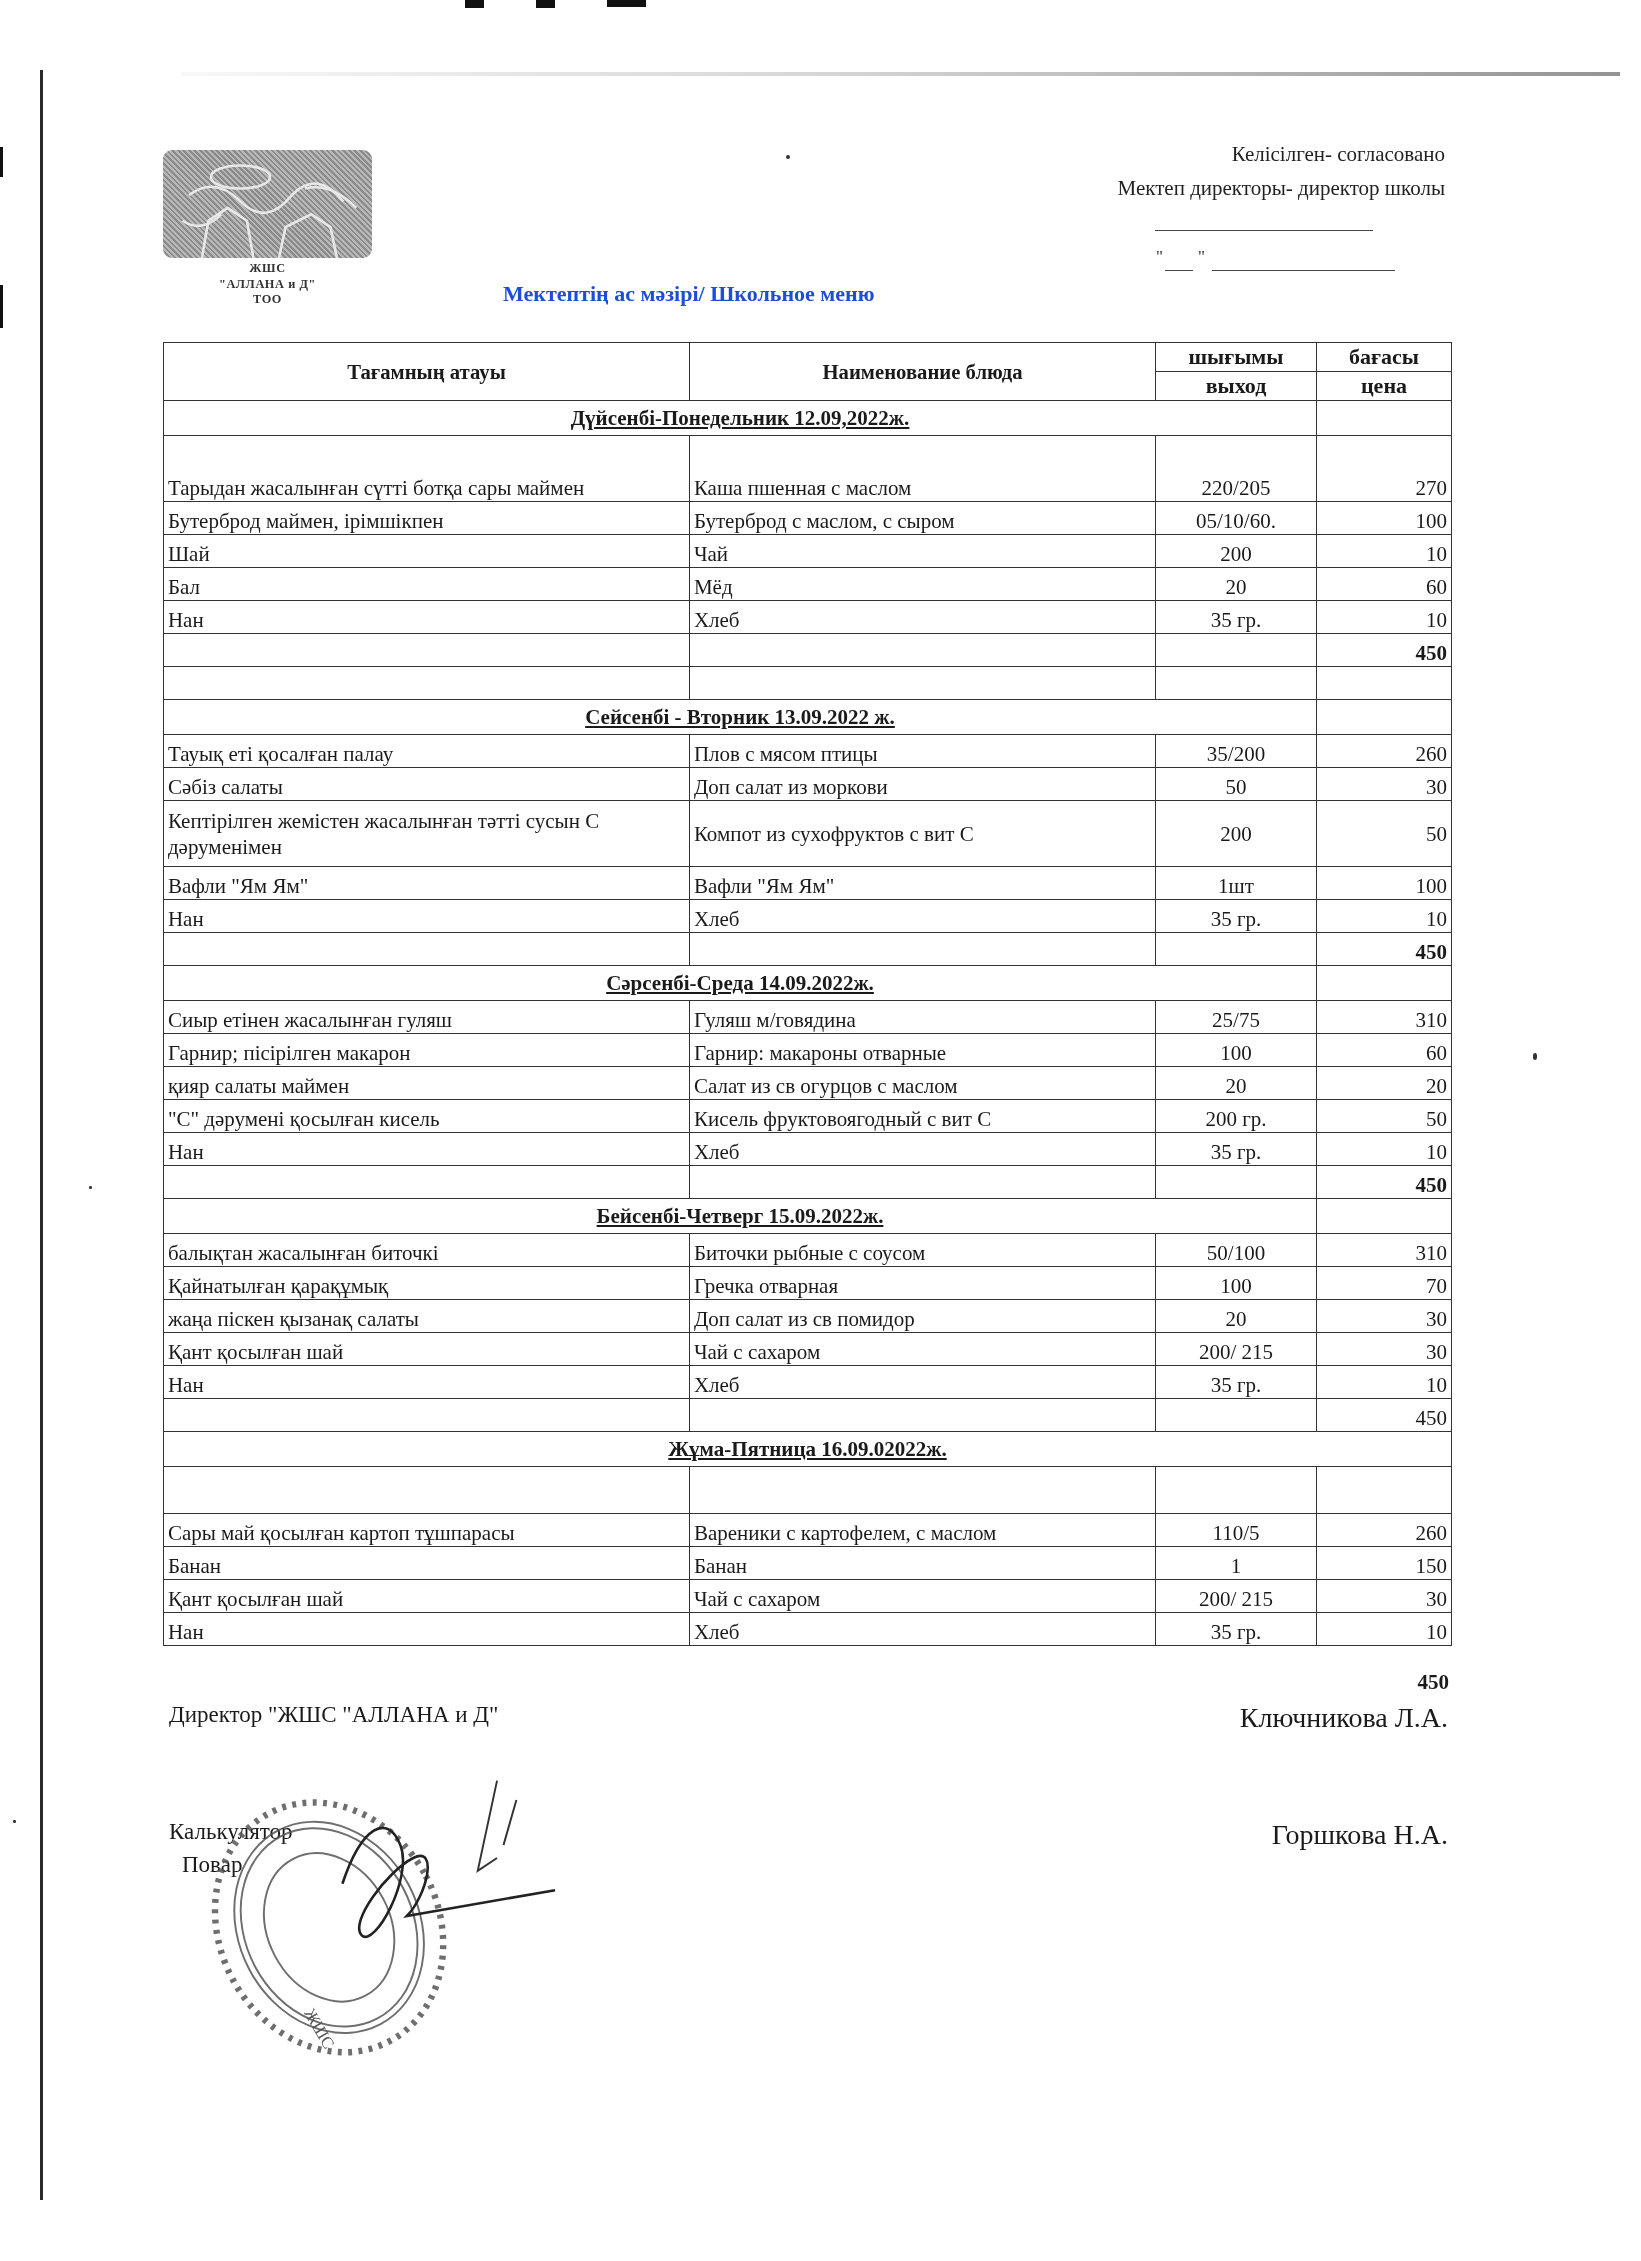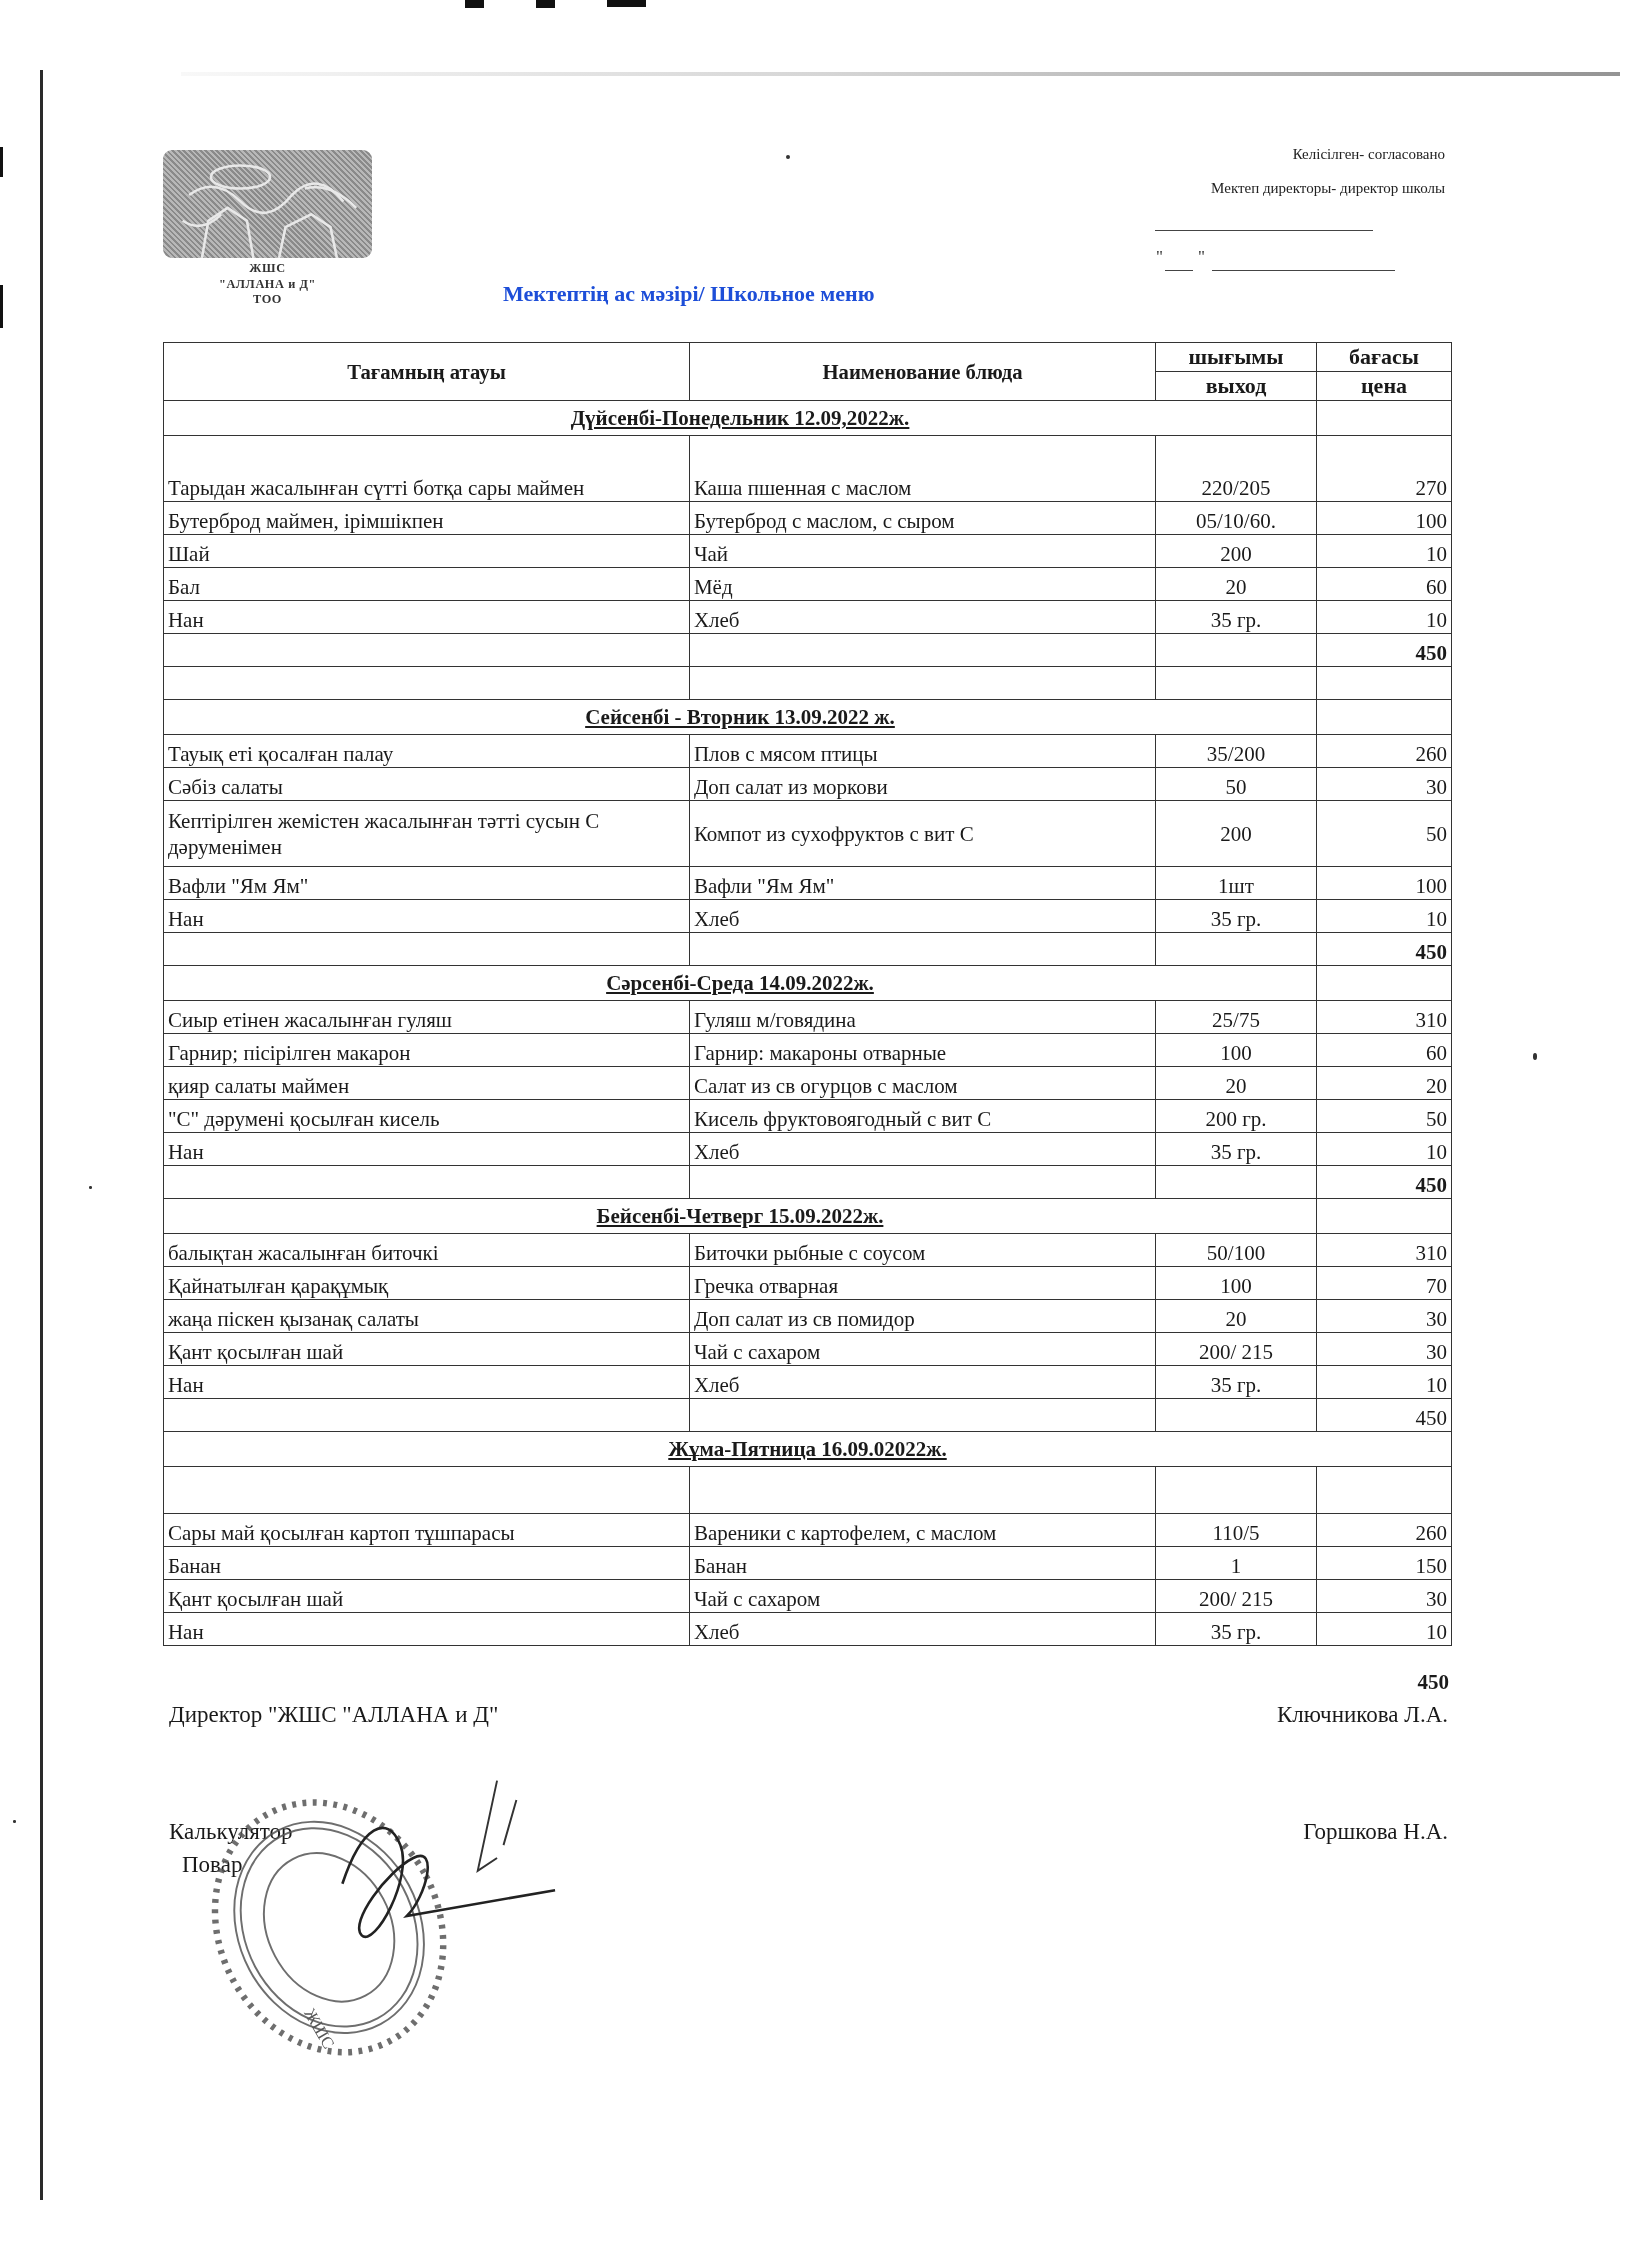--- a/index.html
+++ b/index.html
@@ -6,21 +6,21 @@
   body {
     width: 1642px; height: 2261px; position: relative; overflow: hidden;
     background: #ffffff;
     font-family: "Liberation Serif", "DejaVu Serif", serif;
     color: #1a1a1a;
   }
   .scan-mark { position: absolute; background: #111; }
   .page-border-left { position: absolute; left: 40px; top: 70px; width: 3.2px; height: 2130px; background: #2a2a2a; }
   .page-top-edge { position: absolute; left: 181px; top: 72px; width: 1439px; height: 3.9px;
     background: linear-gradient(to right, rgba(120,120,120,0.05), rgba(90,90,90,0.25) 45%, rgba(60,60,60,0.55)); }
-  .approval { position: absolute; right: 197px; top: 137px; text-align: right; font-size: 15px; line-height: 34px; color: #222; }
+  .approval { position: absolute; right: 197px; top: 137px; text-align: right; font-size: 21px; line-height: 34px; color: #222; }
   .sign-line { position: absolute; background: #444; height: 1.3px; }
   .quote-mark { position: absolute; font-size: 17px; color: #333; }
   .logo { position: absolute; left: 163px; top: 150px; width: 209px; height: 108px; border-radius: 9px;
     background: repeating-linear-gradient(45deg, #8a8a8a 0 1.9px, #b8b8b8 1.9px 3.9px); overflow: hidden; }
   .logo svg { position: absolute; left: 0; top: 0; }
   .logo-caption { position: absolute; left: 163px; top: 261px; width: 209px; text-align: center;
     font-size: 12.3px; line-height: 15.5px; font-weight: bold; color: #333; letter-spacing: 0.6px; }
   .doc-title { position: absolute; left: 503px; top: 281px; font-size: 22px; font-weight: bold; color: #1d4ed8; }
 
   table.menu { position: absolute; left: 163px; top: 342px; width: 1288px; border-collapse: collapse; table-layout: fixed; padding-left: 33px; }
@@ -32,21 +32,21 @@
   td.price { text-align: right; }
   td.total { text-align: right; font-weight: bold; }
   tr.row td { height: 32px; }
   tr.row.two td { height: 65px; }
   tr.day td.day-label { text-align: center; font-weight: bold; height: 34px; vertical-align: middle; }
   tr.day td.day-label span { text-decoration: underline; }
   tr.blank td { height: 32px; }
   tr.blank-tall td { height: 46px; }
   .grand-total { position: absolute; left: 1394px; top: 1670px; width: 55px; text-align: right; font-size: 21px; font-weight: bold; }
   .footer-left { position: absolute; left: 169px; font-size: 23px; color: #1a1a1a; }
-  .footer-right { position: absolute; right: 194px; font-size: 23px; color: #1a1a1a; text-align: right; }
+  .footer-right { position: absolute; right: 194px; font-size: 28px; color: #1a1a1a; text-align: right; }
   .stamp { position: absolute; left: 194px; top: 1742px; width: 387px; height: 348px; }
   .speck { position: absolute; width: 2.6px; height: 2.6px; background: #333; border-radius: 50%; }
 </style>
 </head>
 <body>
 
 <div class="scan-mark" style="left:0;top:147px;width:2.6px;height:30px;"></div>
 <div class="scan-mark" style="left:0;top:285px;width:2.6px;height:43px;"></div>
 <div class="scan-mark" style="left:465px;top:0;width:19.4px;height:7.7px;"></div>
 <div class="scan-mark" style="left:536px;top:0;width:19.4px;height:7.7px;"></div>

